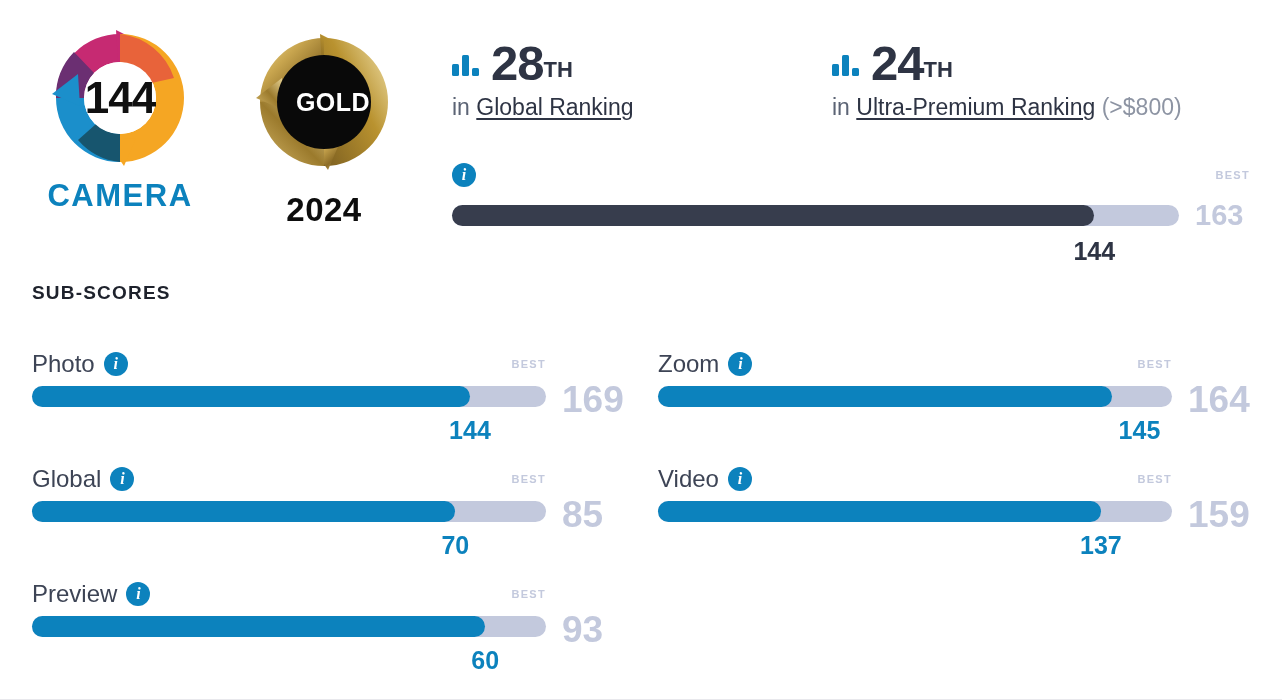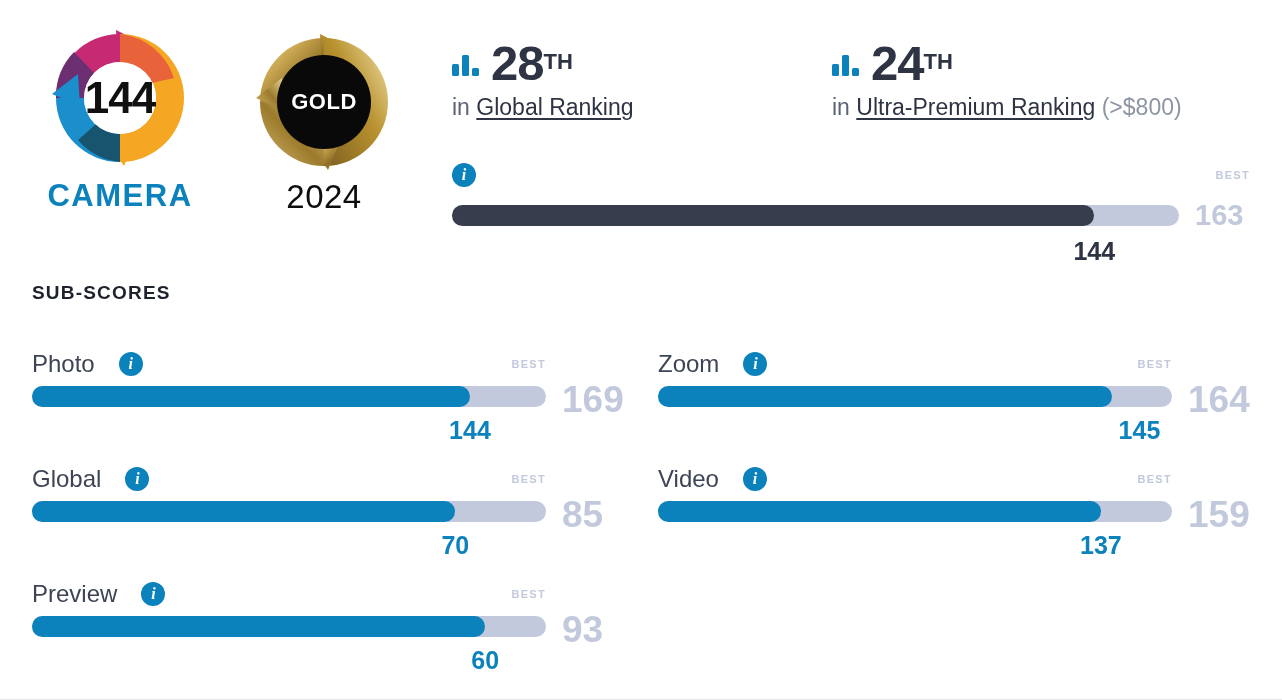--- a/index.html
+++ b/index.html
@@ -67,34 +67,34 @@
   }
   .award-badge {
     width: 176px;
     height: 152px;
     margin: 0 auto;
     position: relative;
   }
   .award-badge svg { display: block; }
   .award-label {
     position: absolute;
-    left: 0; top: 0;
+    left: 9px; top: 0;
     width: 176px; height: 152px;
     display: flex;
     align-items: center;
     justify-content: center;
-    font-size: 22px;
+    font-size: 25px;
     font-weight: 700;
     color: #ffffff;
     letter-spacing: 0.5px;
   }
   .award-year {
-    margin-top: 0px;
+    margin-top: 13px;
     font-size: 33px;
-    font-weight: 400;
+    font-weight: 700;
     color: #0d0d0d;
     letter-spacing: 0.5px;
   }
 
   
   .rankings {
     position: absolute;
     left: 452px;
     top: 28px;
     display: flex;
@@ -116,21 +116,21 @@
     color: #2e3444;
     line-height: 0.92;
     letter-spacing: -1px;
     display: flex;
     align-items: flex-start;
   }
   .rank-sup {
     font-size: 22px;
     font-weight: 700;
     line-height: 1;
-    margin-top: 10px;
+    margin-top: 18px;
     letter-spacing: 0;
   }
   .rank-sub {
     margin-top: 8px;
     font-size: 23px;
     color: #5c6475;
     white-space: nowrap;
   }
   .rank-link {
     color: #2e3444;
@@ -227,21 +227,21 @@
 
   .sub-head {
     display: flex;
     align-items: center;
     justify-content: space-between;
     height: 28px;
   }
   .sub-label {
     display: flex;
     align-items: center;
-    gap: 24px;
+    gap: 9px;
     font-size: 24px;
     color: #3d4455;
   }
   .sub-barrow {
     display: flex;
     align-items: center;
     gap: 16px;
     margin-top: 8px;
     position: relative;
   }

